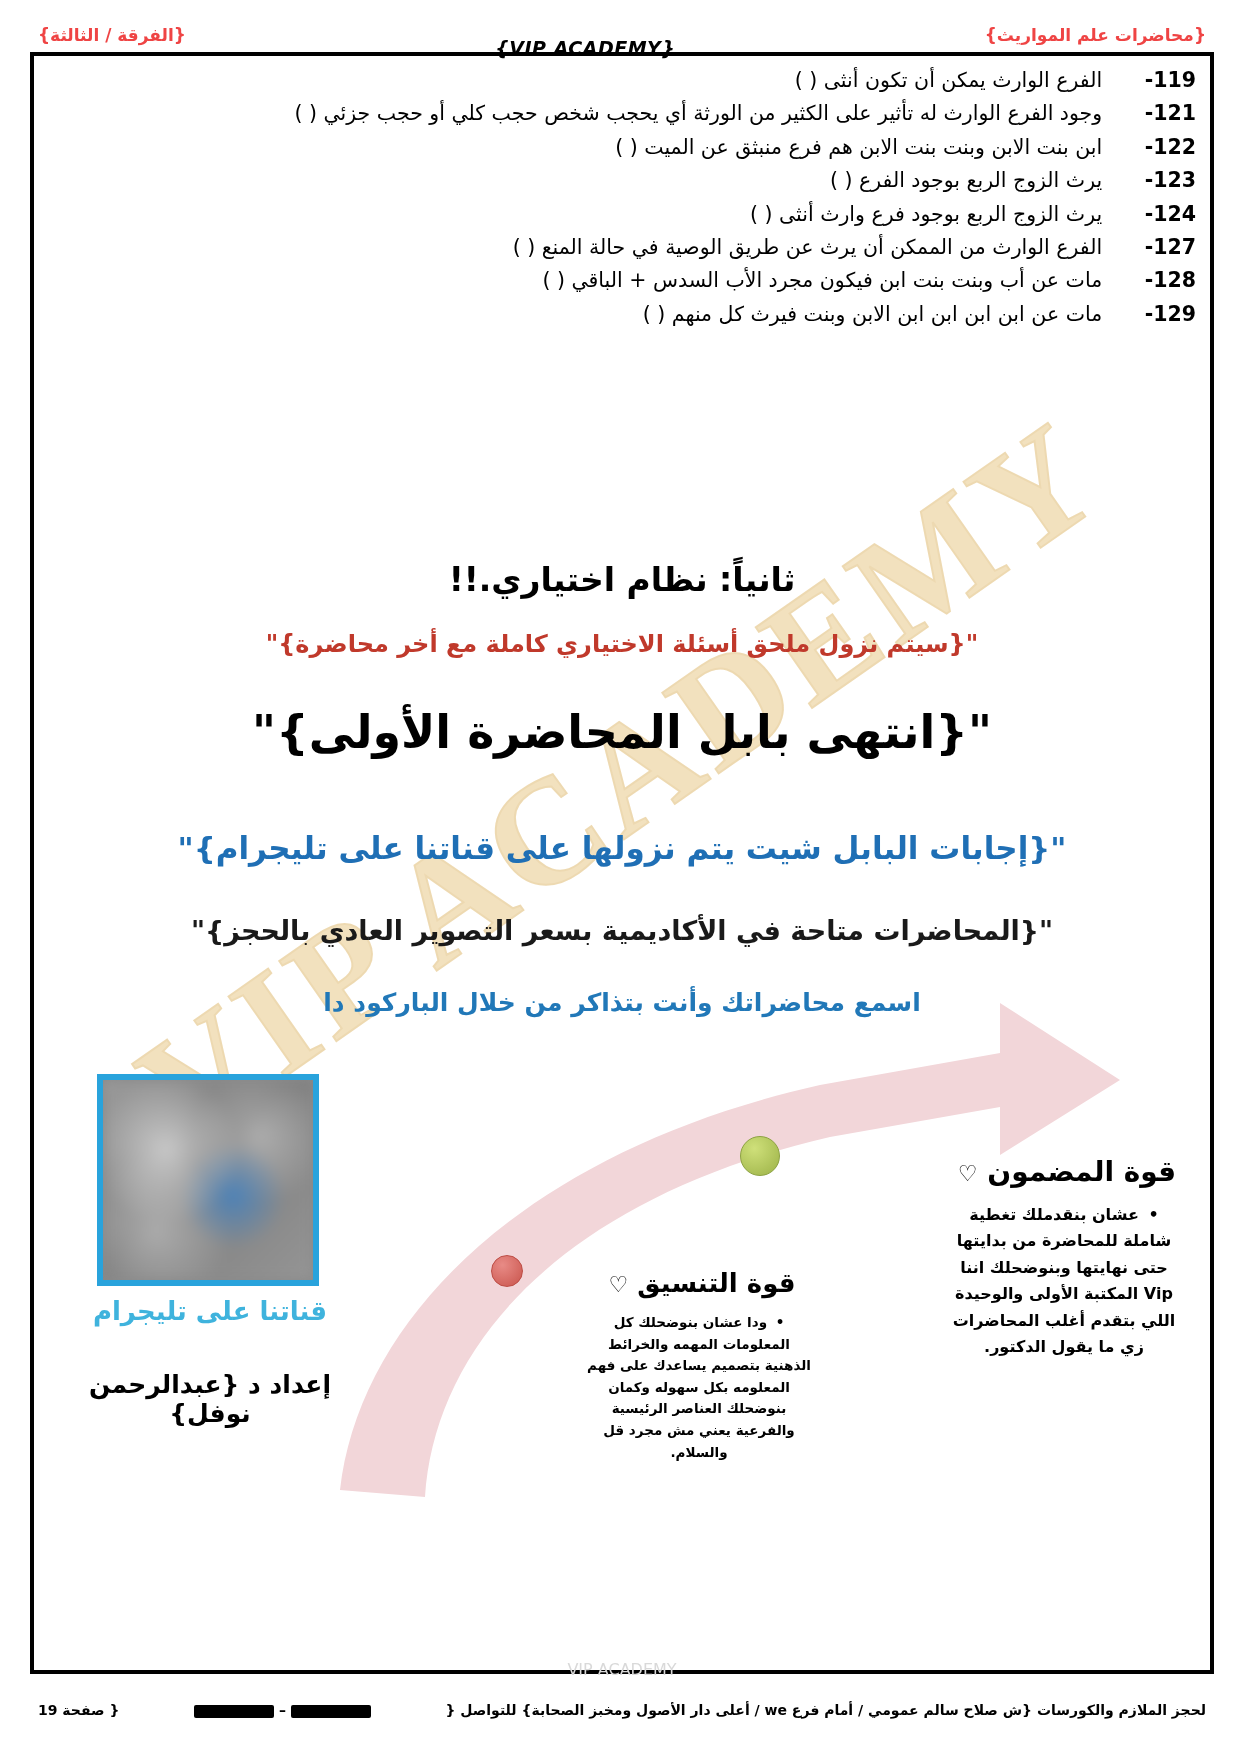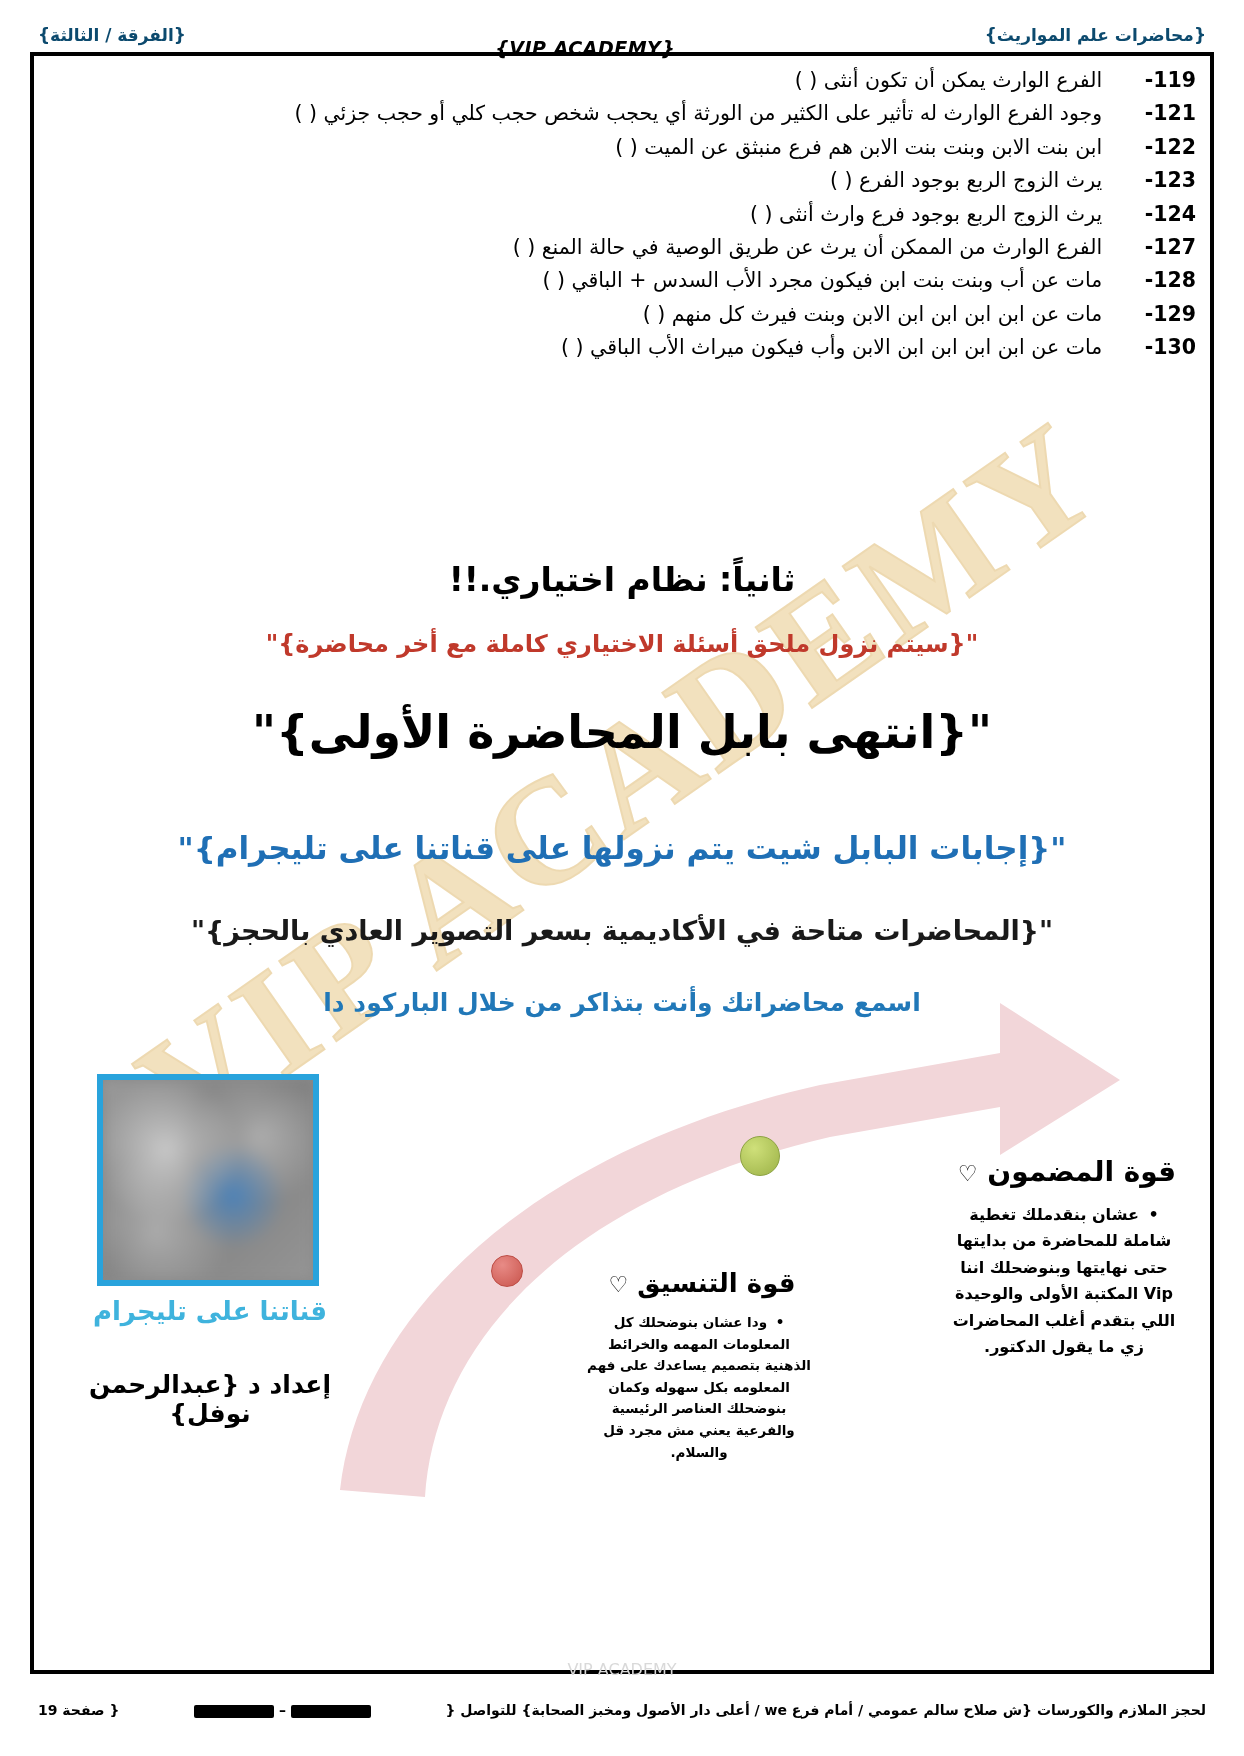--- a/index.html
+++ b/index.html
@@ -27,21 +27,21 @@
     display: flex;
     align-items: center;
     justify-content: space-between;
     direction: rtl;
   }
   .header .h-right,
   .header .h-left,
   .header .h-center {
     font-size: 17px;
     font-weight: bold;
-    color: #0c4a6e;
+    color: #ef4444;
     white-space: nowrap;
   }
   .header .h-center {
     color: #000;
     letter-spacing: 0.5px;
     font-style: italic;
     font-size: 19px;
     margin-top: 25px;
   }
 
@@ -352,24 +352,20 @@
       <span>الفرع الوارث من الممكن أن يرث عن طريق الوصية في حالة المنع (  )</span>
     </div>
     <div class="q-item">
       <span class="q-num">128-</span>
       <span>مات عن أب وبنت بنت ابن فيكون مجرد الأب السدس + الباقي (  )</span>
     </div>
     <div class="q-item">
       <span class="q-num">129-</span>
       <span>مات عن ابن ابن ابن ابن الابن وبنت فيرث كل منهم (  )</span>
     </div>
-    <div class="q-item">
-      <span class="q-num">130-</span>
-      <span>مات عن ابن ابن ابن ابن الابن وأب فيكون ميراث الأب الباقي (  )</span>
-    </div>
   </div>
 
   <div class="center-block t-secondly">ثانياً: نظام اختياري.!!</div>
   <div class="center-block t-red">"{سيتم نزول ملحق أسئلة الاختياري كاملة مع أخر محاضرة}"</div>
   <div class="center-block t-big">"{انتهى بابل المحاضرة الأولى}"</div>
   <div class="center-block t-blue1">"{إجابات البابل شيت يتم نزولها على قناتنا على تليجرام}"</div>
   <div class="center-block t-dark">"{المحاضرات متاحة في الأكاديمية بسعر التصوير العادي بالحجز}"</div>
   <div class="center-block t-blue2">اسمع محاضراتك وأنت بتذاكر من خلال الباركود دا</div>
 
   <div class="arrow-wrap">

